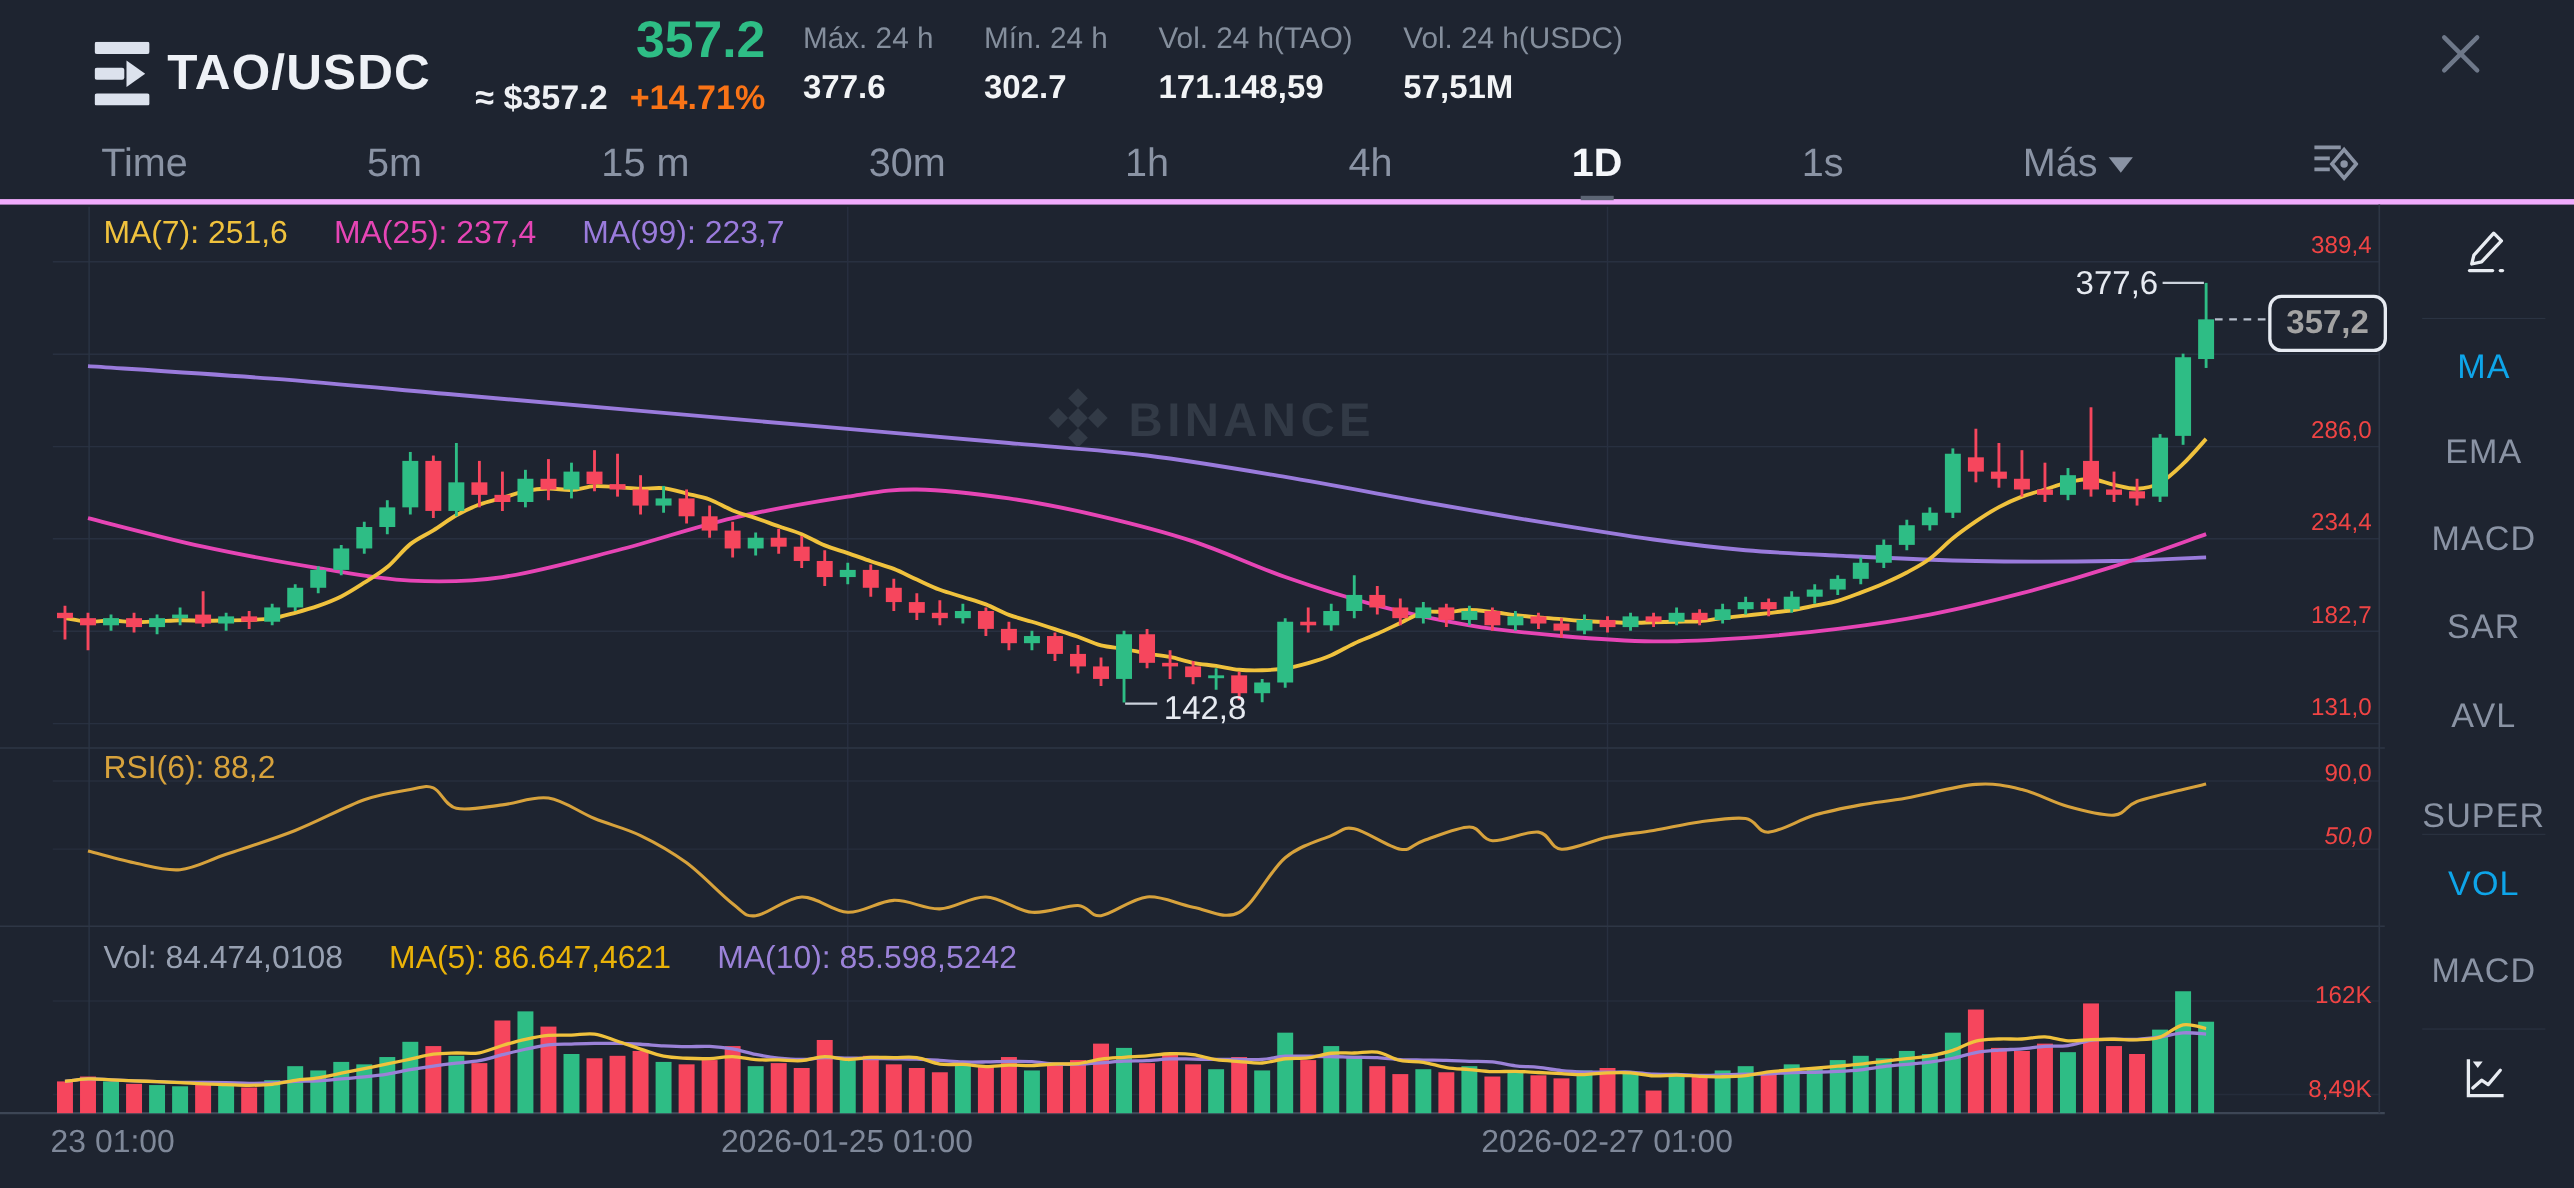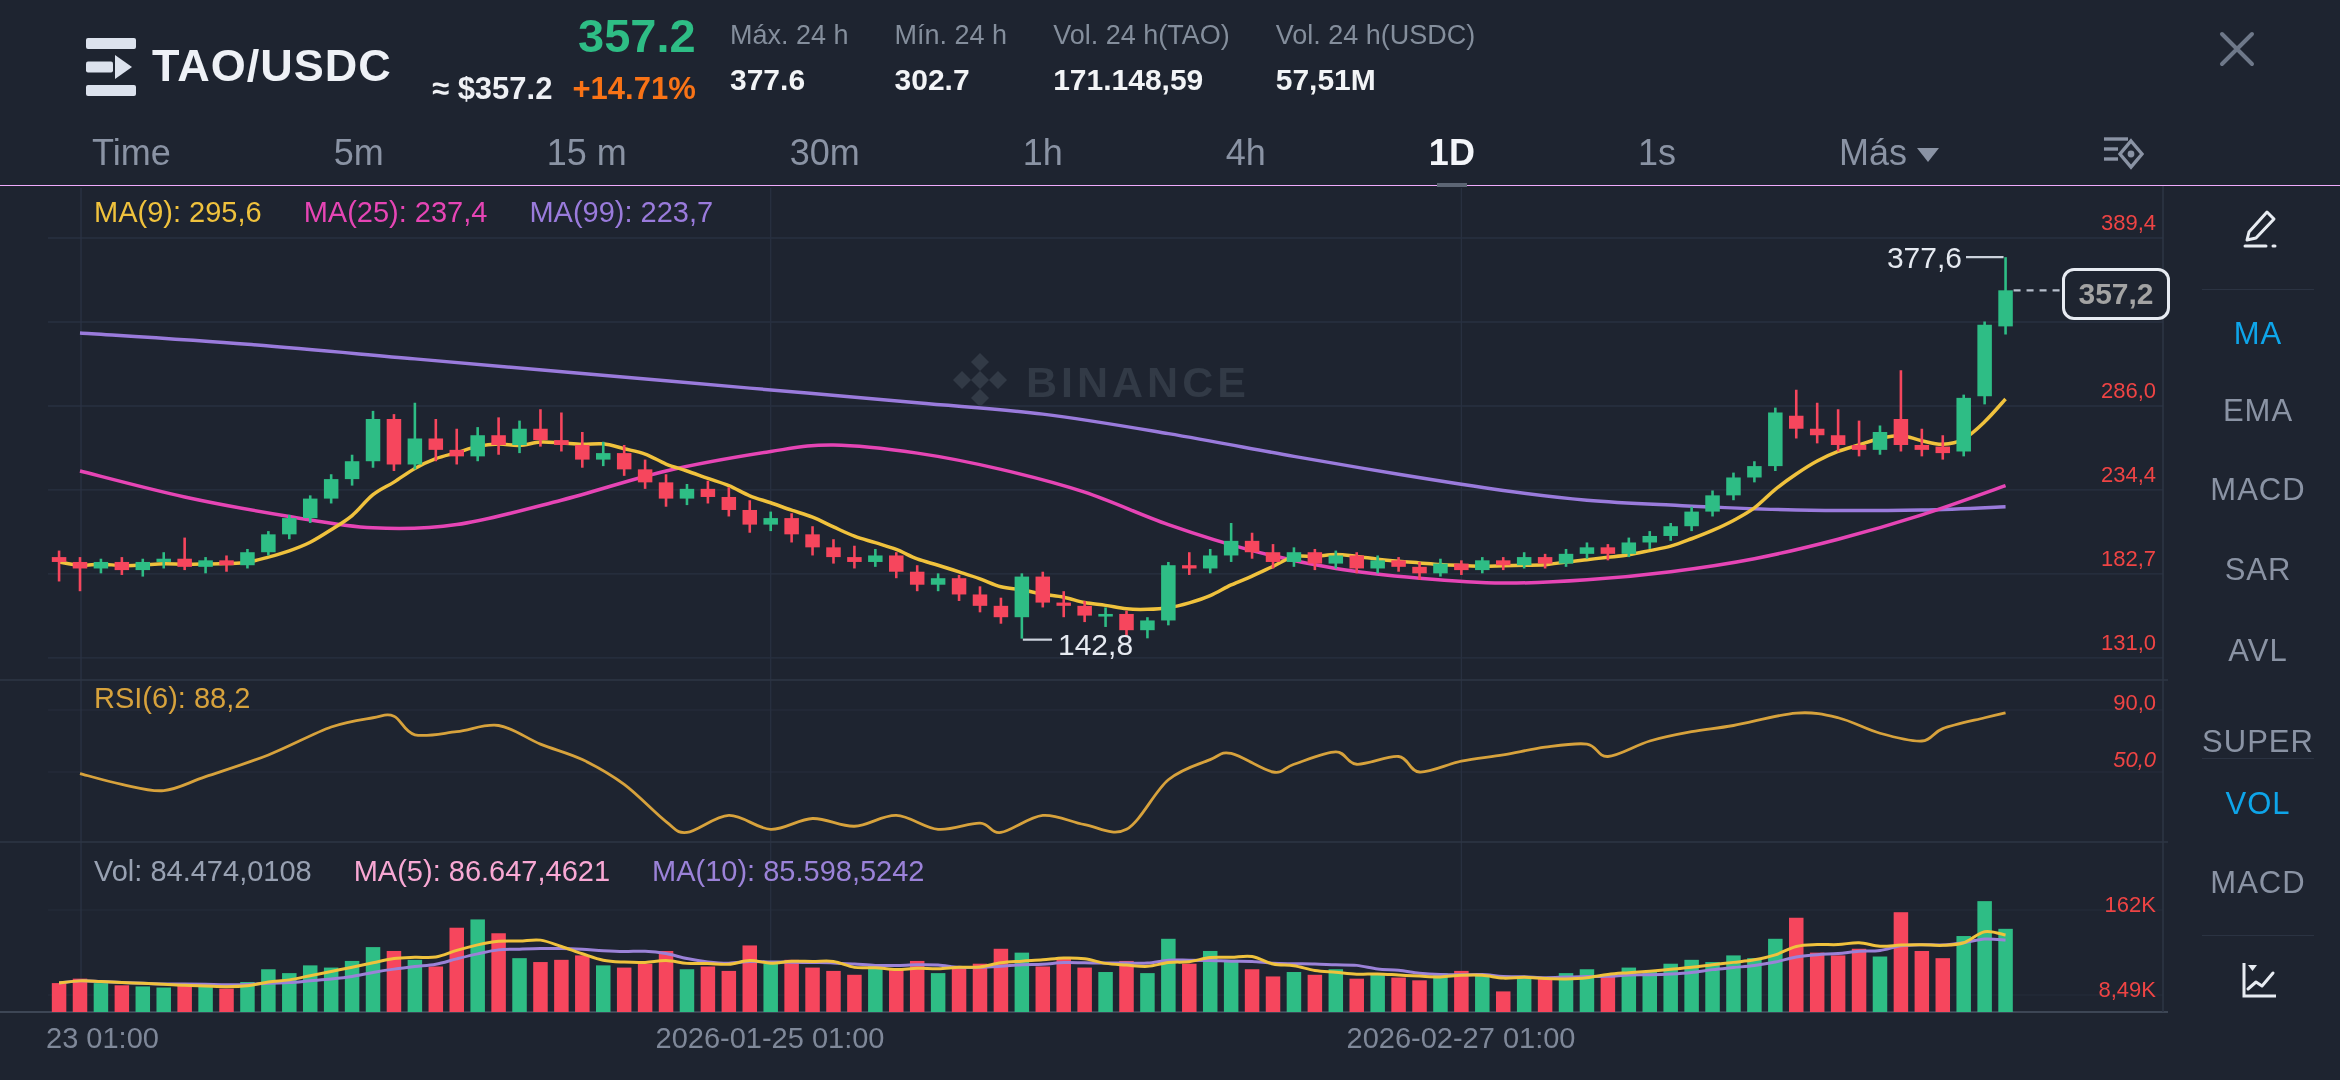--- a/index.html
+++ b/index.html
@@ -12,36 +12,36 @@
   .priceblock{left:432px;top:8px;}
   .bigprice{font-size:47px;font-weight:bold;color:#2ebd85;text-align:right;}
   .subrow{display:flex;gap:20px;margin-top:8px;font-size:31px;}
   .fiat{color:#eef0f4;font-weight:bold;}
   .chg{color:#f97316;font-weight:bold;}
   .stats{left:730px;top:20px;display:flex;gap:46px;}
   .stat .lab{font-size:27px;color:#848e9c;white-space:nowrap;}
   .stat .val{font-size:30px;font-weight:bold;color:#f2f4f6;margin-top:12px;}
   .closebtn{left:2218px;top:30px;cursor:pointer;}
   
-  .tabs{left:0;top:120px;right:0;height:66px;display:flex;align-items:flex-start;
-        justify-content:space-between;padding:0 196px 0 92px;border-bottom:1px solid #f0abfc;box-sizing:border-box;}
+  .tabs{left:0;top:120px;right:0;height:66px;display:flex;align-items:flex-end;
+        justify-content:space-between;padding:0 196px 0 92px;border-bottom:5px solid #f0abfc;box-sizing:border-box;}
   .tab{font-size:36px;color:#8a93a4;height:66px;display:flex;align-items:center;position:relative;cursor:pointer;}
   .tab.active{color:#f4f6fa;font-weight:bold;}
   .tab.active::after{content:"";position:absolute;left:50%;transform:translateX(-50%);
         bottom:-1px;width:30px;height:4px;background:#5c6574;}
   .morewrap{display:flex;align-items:center;gap:10px;}
   .caret{width:0;height:0;border-left:11px solid transparent;border-right:11px solid transparent;
         border-top:14px solid #8a93a4;margin-top:4px;}
   
   #chart-svg{left:0;top:0;z-index:1;pointer-events:none;}
   .watermark{left:952px;top:352px;display:flex;align-items:center;gap:18px;z-index:0;}
   .wmtext{font-size:43px;font-weight:bold;letter-spacing:4px;color:#323a46;}
   .legend{display:flex;gap:42px;font-size:29px;z-index:3;white-space:nowrap;}
   .lg-ma7{color:#f0c23d;} .lg-ma25{color:#e645b5;} .lg-ma99{color:#9a7bdc;}
-  .lg-rsi{color:#d7a23c;} .lg-vol{color:#98a1b2;} .lg-vma5{color:#f9a8d4;} .lg-vma10{color:#9b82d8;}
+  .lg-rsi{color:#d7a23c;} .lg-vol{color:#98a1b2;} .lg-vma5{color:#eab308;} .lg-vma10{color:#9b82d8;}
   .plabel{position:absolute;left:2040px;width:116px;text-align:right;font-size:22px;color:#ef4444;z-index:2;}
   .badge{left:2062px;top:268px;width:102px;height:46px;border:3px solid #e7ebf2;border-radius:12px;
         background:#1e2430;display:flex;align-items:center;justify-content:center;
         font-size:30px;font-weight:bold;color:#a3a3a3;z-index:5;}
   .anno{position:absolute;font-size:30px;color:#e6eaf1;z-index:4;}
   .xlab{position:absolute;top:1022px;font-size:29px;color:#7f8899;z-index:2;}
   .xc{width:240px;text-align:center;}
   
   .side{left:2176px;top:186px;width:164px;height:860px;z-index:3;}
   .side-item{position:absolute;left:0;width:100%;text-align:center;font-size:31px;
@@ -460,21 +460,21 @@
         <path d="M2 7 H26"></path>
           <path d="M2 17 H16"></path>
           <path d="M2 27 H16"></path>
         <path d="M29 9 40 22 29 35 18 22Z"></path>
           <circle cx="29" cy="22" r="3.4" fill="#8a93a4" stroke="none"></circle>
       </svg>
     </span>
   </div>
 
   <div class="abs legend" style="left:94px;top:196px;">
-    <span class="lg-ma7">MA(9): 295,6</span>
+    <span class="lg-ma7">MA(7): 251,6</span>
     <span class="lg-ma25">MA(25): 237,4</span>
     <span class="lg-ma99">MA(99): 223,7</span>
   </div>
   <div class="abs legend" style="left:94px;top:682px;">
     <span class="lg-rsi">RSI(6): 88,2</span>
   </div>
   <div class="abs legend" style="left:94px;top:855px;">
     <span class="lg-vol">Vol: 84.474,0108</span>
     <span class="lg-vma5">MA(5): 86.647,4621</span>
     <span class="lg-vma10">MA(10): 85.598,5242</span>

